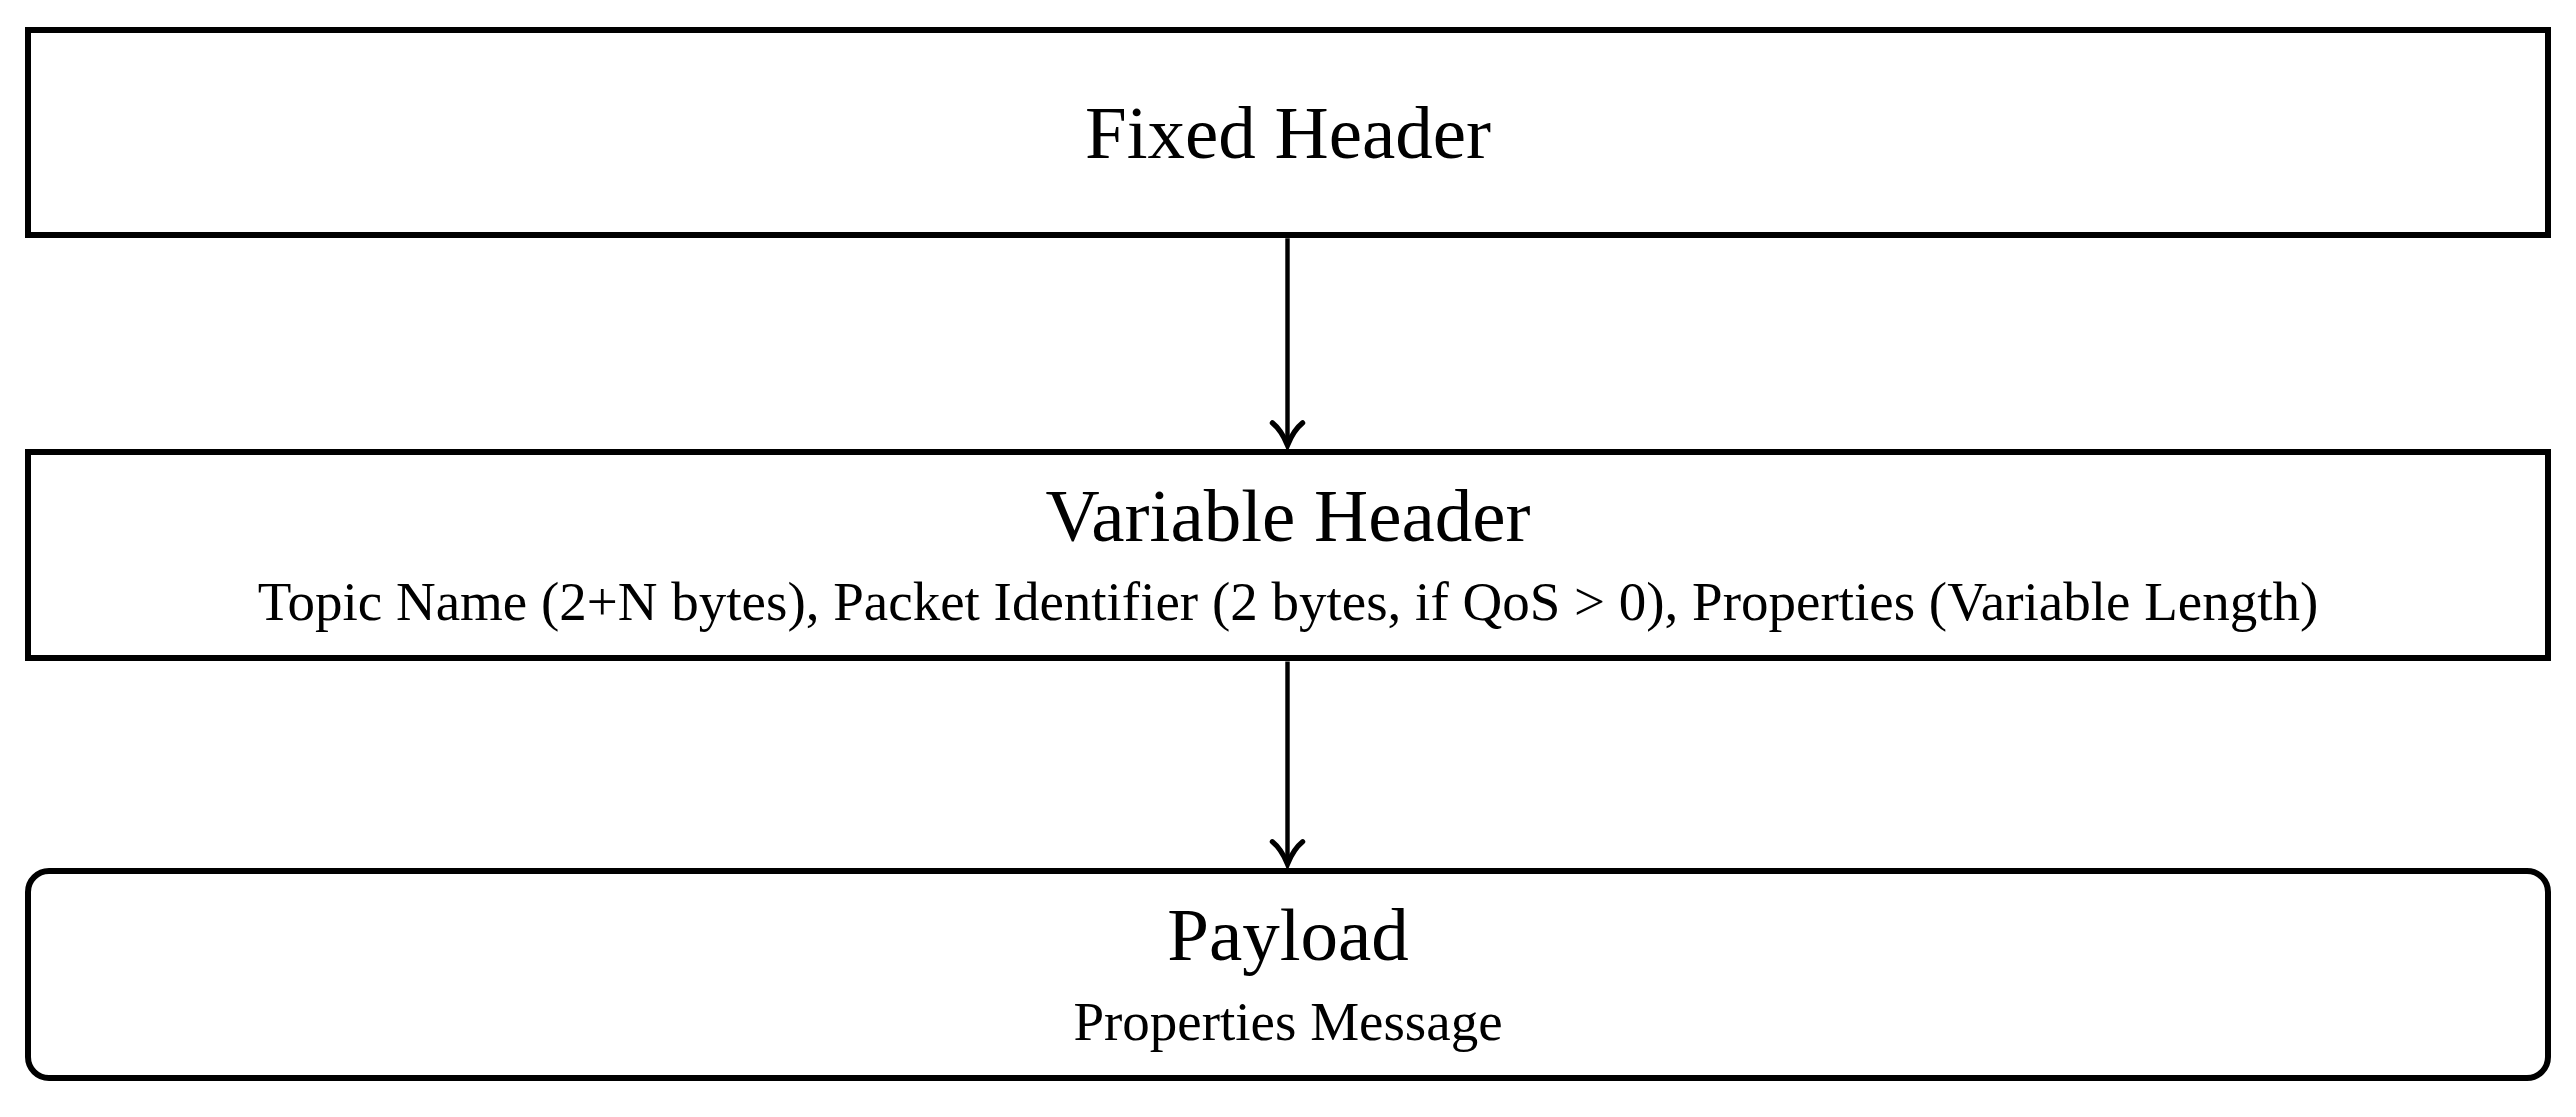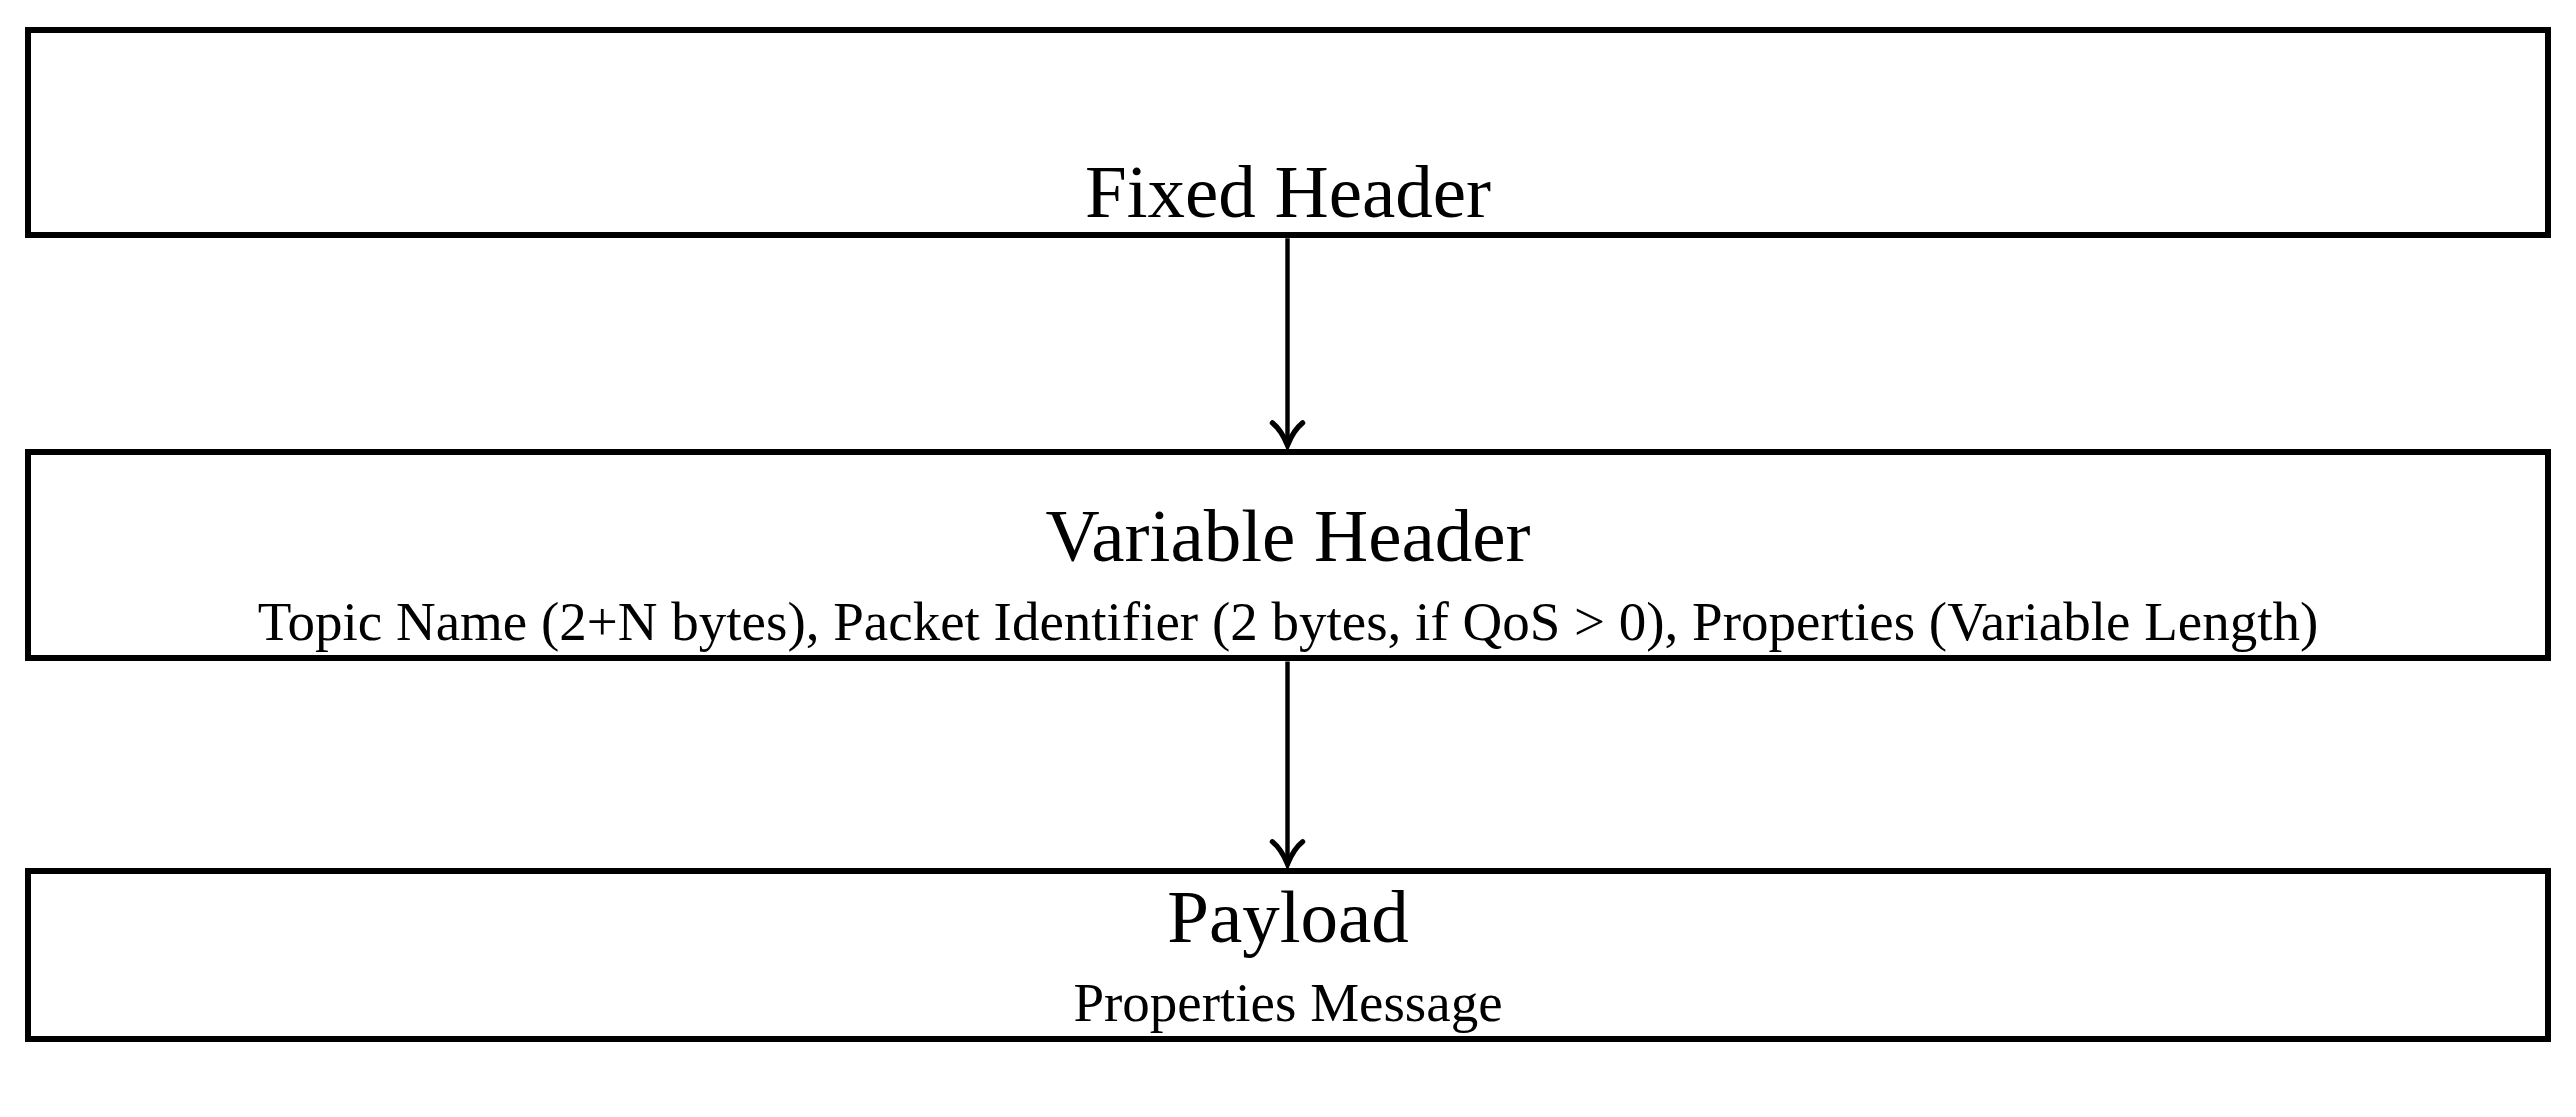--- a/index.html
+++ b/index.html
@@ -19,27 +19,27 @@
   .pbox {
     position: absolute;
     left: 25px;
     width: 2526px;
     box-sizing: border-box;
     border: 6.2px solid #000000;
     background: #ffffff;
     display: flex;
     flex-direction: column;
     align-items: center;
-    justify-content: flex-end;
+    justify-content: center;
     text-align: center;
     gap: 14.3px;
   }
   .box-fixed    { top: 27px;  height: 211px; }
   .box-variable { top: 449px; height: 212px; }
-  .box-payload  { top: 868px; height: 174px; }
+  .box-payload  { top: 868px; height: 213px; border-radius: 24px; }
   .box-title {
     font-size: 75px;
     line-height: 1.08;
     white-space: nowrap;
   }
   .box-subtitle {
     font-size: 55px;
     line-height: 1.18;
     white-space: nowrap;
   }

